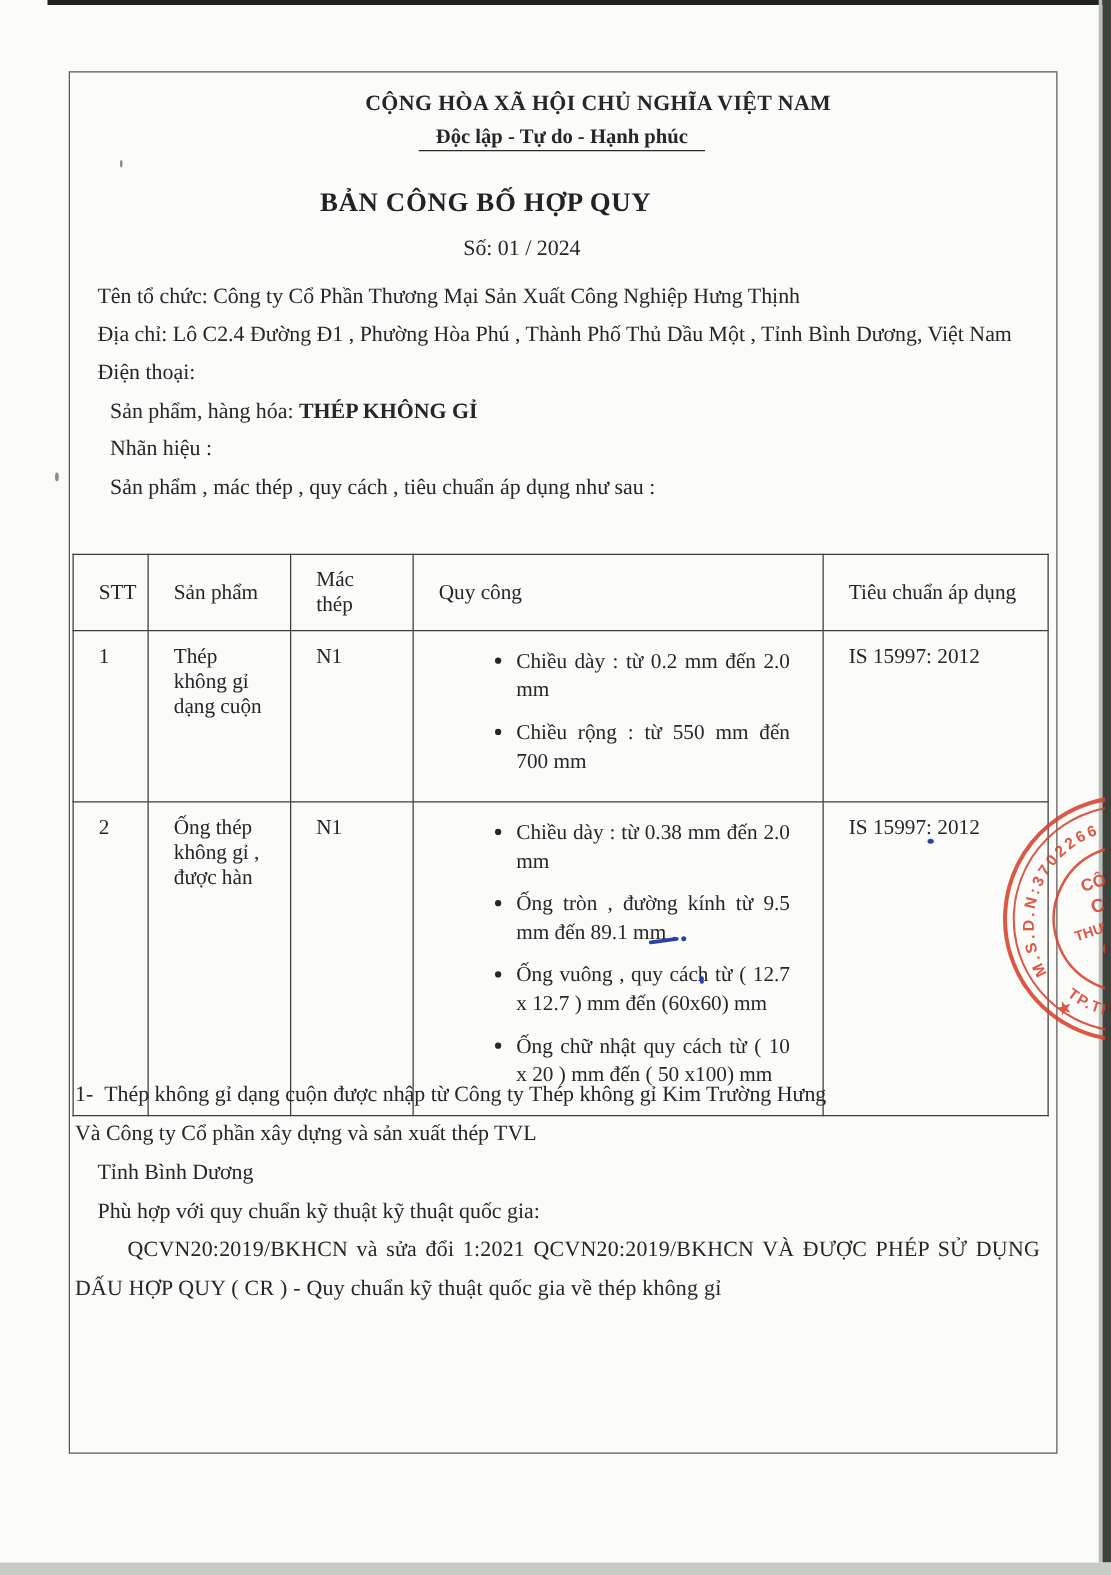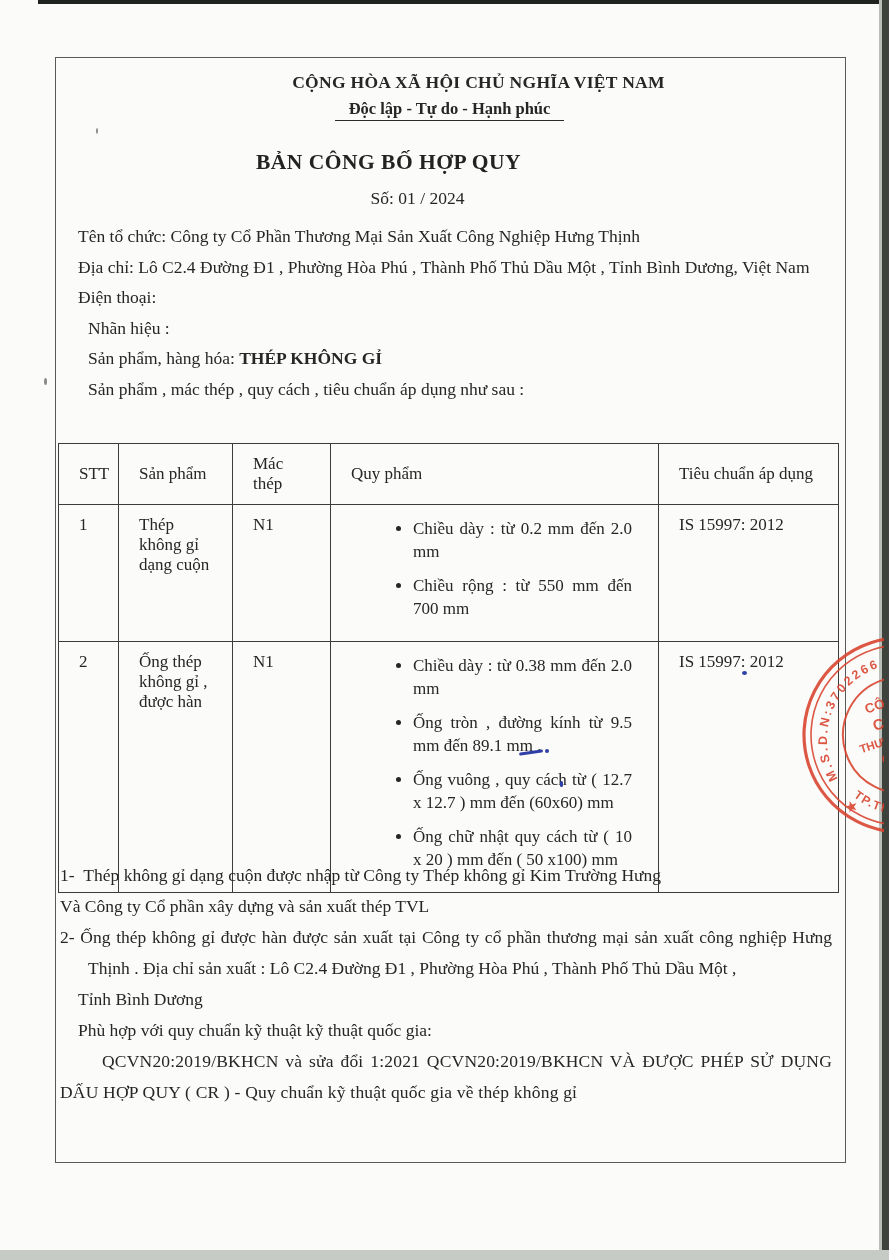--- a/index.html
+++ b/index.html
@@ -83,39 +83,39 @@
 <div class="hdr-country">CỘNG HÒA XÃ HỘI CHỦ NGHĨA VIỆT NAM</div>
 <div class="hdr-motto"><span>Độc lập - Tự do - Hạnh phúc</span></div>
 
 <div class="doc-title">BẢN CÔNG BỐ HỢP QUY</div>
 <div class="doc-number">Số: 01 / 2024</div>
 
 <div class="body-block">
   <p>Tên tổ chức: Công ty Cổ Phần Thương Mại Sản Xuất Công Nghiệp Hưng Thịnh</p>
   <p>Địa chỉ: Lô C2.4 Đường Đ1 , Phường Hòa Phú , Thành Phố Thủ Dầu Một , Tỉnh Bình Dương, Việt Nam</p>
   <p>Điện thoại:</p>
+  <p class="indent1"><span>Sản phẩm, hàng hóa: </span><span class="bold">THÉP KHÔNG GỈ</span></p>
   <p class="indent1">Nhãn hiệu :</p>
-  <p class="indent1"><span>Sản phẩm, hàng hóa: </span><span class="bold">THÉP KHÔNG GỈ</span></p>
   <p class="indent1">Sản phẩm , mác thép , quy cách , tiêu chuẩn áp dụng như sau :</p>
 </div>
 
 <table class="spec">
   <colgroup>
       <col class="c-stt">
       <col class="c-sp">
       <col class="c-mt">
       <col class="c-qc">
       <col class="c-tc">
     </colgroup>
   <tbody>
       <tr>
     <th class="center">STT</th>
     <th>Sản phẩm</th>
     <th>Mác thép</th>
-    <th>Quy phẩm</th>
+    <th>Quy công</th>
     <th>Tiêu chuẩn áp dụng</th>
   </tr>
   <tr class="row1">
     <td class="center">1</td>
     <td class="justify">Thép không gỉ dạng cuộn</td>
     <td class="center">N1</td>
     <td>
       <ul class="qc">
         <li>Chiều dày : từ 0.2 mm đến 2.0 mm</li>
         <li>Chiều rộng : từ 550 mm đến 700 mm</li>
@@ -136,21 +136,20 @@
       </ul>
     </td>
     <td>IS 15997: 2012</td>
   </tr>
 </tbody>
   </table>
 
 <div class="notes">
   <p class="note-item"><span class="no-indent"><span>1-</span>&nbsp;&nbsp;</span><span>Thép không gỉ dạng cuộn được nhập từ Công ty Thép không gỉ Kim Trường Hưng</span><br>
   <span class="no-indent">Và Công ty Cổ phần xây dựng và sản xuất thép TVL</span></p>
-  <p class="hanging">2- Ống thép không gỉ được hàn được sản xuất tại Công ty cổ phần thương mại sản xuất công nghiệp Hưng Thịnh . Địa chỉ sản xuất : Lô C2.4 Đường Đ1 , Phường Hòa Phú , Thành Phố Thủ Dầu Một ,</p>
   <p class="flush">Tỉnh Bình Dương</p>
   <p class="flush">Phù hợp với quy chuẩn kỹ thuật kỹ thuật quốc gia:</p>
   <p class="reg caps">QCVN20:2019/BKHCN và sửa đổi 1:2021 QCVN20:2019/BKHCN VÀ ĐƯỢC PHÉP SỬ DỤNG DẤU HỢP QUY ( CR ) -  Quy chuẩn kỹ thuật quốc gia về thép không gỉ</p>
 </div>
 
 <div class="pen" style="left:519px;top:751px;width:24px;height:2.5px;transform:rotate(-8deg);"></div>
 <div class="pen" style="left:545px;top:749px;width:4px;height:4px;border-radius:50%;"></div>
 <div class="pen" style="left:742px;top:671px;width:5px;height:4px;border-radius:50%;"></div>
 <div class="pen" style="left:560px;top:781px;width:3px;height:6px;"></div>
 

